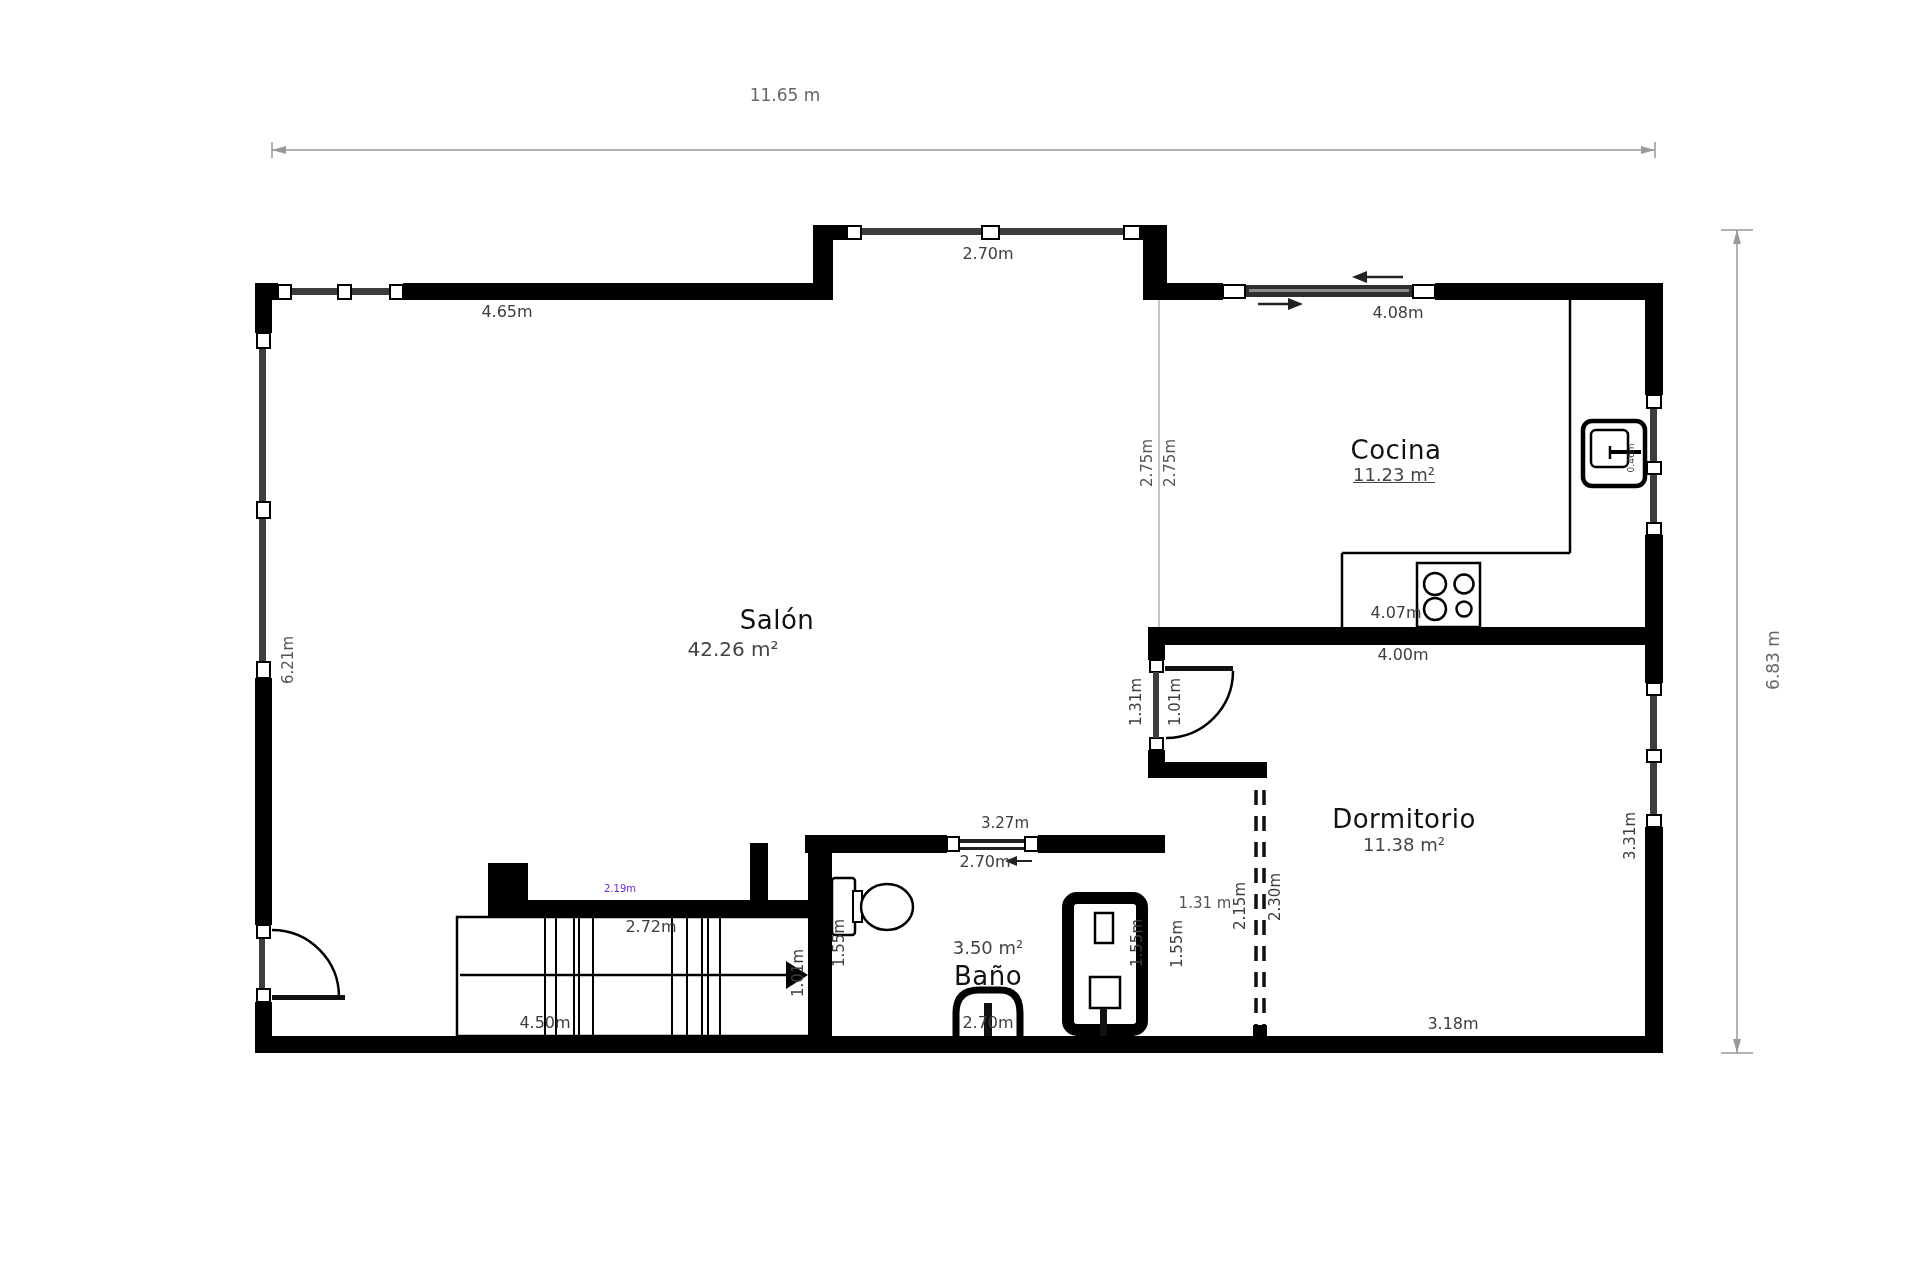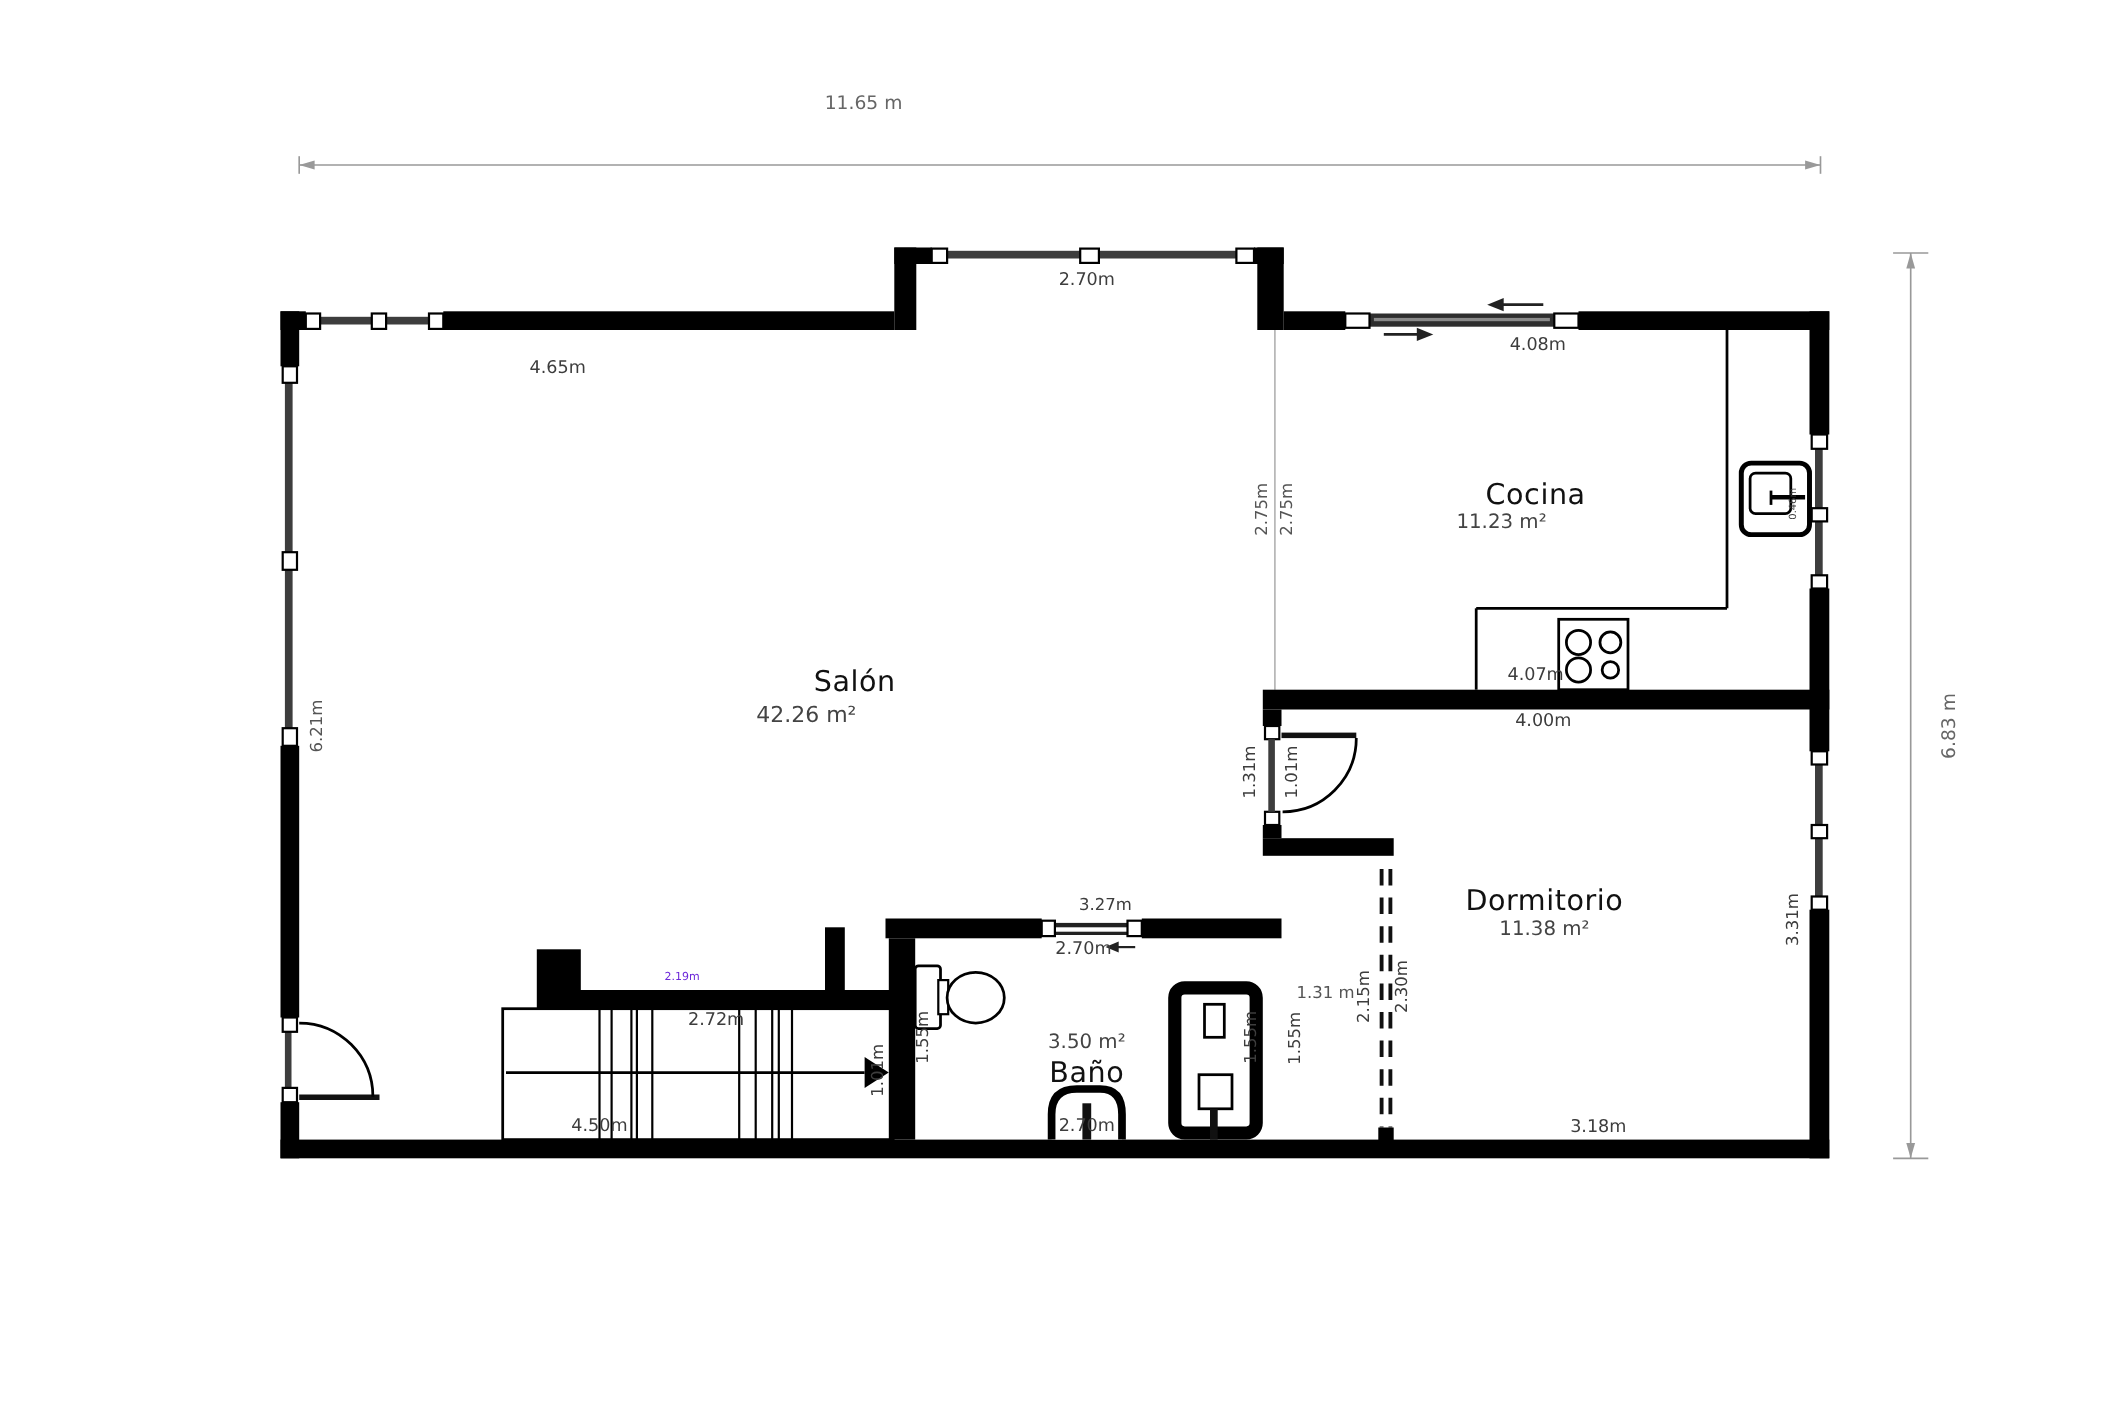--- a/index.html
+++ b/index.html
@@ -199,27 +199,27 @@
     <rect x="1068" y="898" width="74" height="132" rx="9" fill="#fff" stroke="#000" stroke-width="12"></rect>
     <rect x="1095" y="913" width="18" height="30" fill="#fff" stroke="#000" stroke-width="2.5"></rect>
     <rect x="1090" y="977" width="30" height="31" fill="#fff" stroke="#000" stroke-width="2.5"></rect>
     <rect x="1100" y="1008" width="7" height="28" fill="#111"></rect>
   </g>
 
 </svg>
 
 <div id="labels">
       <span class="lbl" style="left: 785px; top: 95px; font-size: 17px; color: rgb(102, 102, 102);">11.65 m</span>
-      <span class="lbl" style="left: 507px; top: 312px; font-size: 16px; color: rgb(61, 61, 61); margin-top: 22px;">4.65m</span>
+      <span class="lbl" style="left: 507px; top: 312px; font-size: 16px; color: rgb(61, 61, 61);">4.65m</span>
       <span class="lbl" style="left: 988px; top: 254px; font-size: 16px; color: rgb(61, 61, 61);">2.70m</span>
       <span class="lbl" style="left: 1398px; top: 313px; font-size: 16px; color: rgb(61, 61, 61);">4.08m</span>
       <span class="lbl rot" style="left: 1147px; top: 463px; font-size: 15px; color: rgb(85, 85, 85);">2.75m</span>
       <span class="lbl rot" style="left: 1170px; top: 463px; font-size: 15px; color: rgb(85, 85, 85);">2.75m</span>
       <span class="lbl room" style="left: 1396px; top: 450px; font-size: 26px; color: rgb(17, 17, 17);">Cocina</span>
-      <span class="lbl" style="left: 1365px; top: 475px; font-size: 18px; color: rgb(68, 68, 68);">11.23 m²</span>
+      <span class="lbl" style="left: 1394px; top: 475px; font-size: 18px; color: rgb(68, 68, 68); text-decoration: underline;">11.23 m²</span>
       <span class="lbl rot" style="left: 1631px; top: 458px; font-size: 9px; color: rgb(61, 61, 61);">0.46m</span>
       <span class="lbl room" style="left: 733px; top: 620px; font-size: 26px; color: rgb(17, 17, 17); margin-left: 44px;">Salón</span>
       <span class="lbl" style="left: 733px; top: 649px; font-size: 20px; color: rgb(68, 68, 68);">42.26 m²</span>
       <span class="lbl rot" style="left: 288px; top: 660px; font-size: 15px; color: rgb(85, 85, 85);">6.21m</span>
       <span class="lbl rot" style="left: 1773px; top: 660px; font-size: 17px; color: rgb(102, 102, 102);">6.83 m</span>
       <span class="lbl" style="left: 1396px; top: 613px; font-size: 16px; color: rgb(61, 61, 61);">4.07m</span>
       <span class="lbl" style="left: 1403px; top: 655px; font-size: 16px; color: rgb(61, 61, 61);">4.00m</span>
       <span class="lbl rot" style="left: 1136px; top: 702px; font-size: 15px; color: rgb(61, 61, 61);">1.31m</span>
       <span class="lbl rot" style="left: 1175px; top: 702px; font-size: 15px; color: rgb(61, 61, 61);">1.01m</span>
       <span class="lbl room" style="left: 1404px; top: 819px; font-size: 26px; color: rgb(17, 17, 17);">Dormitorio</span>

